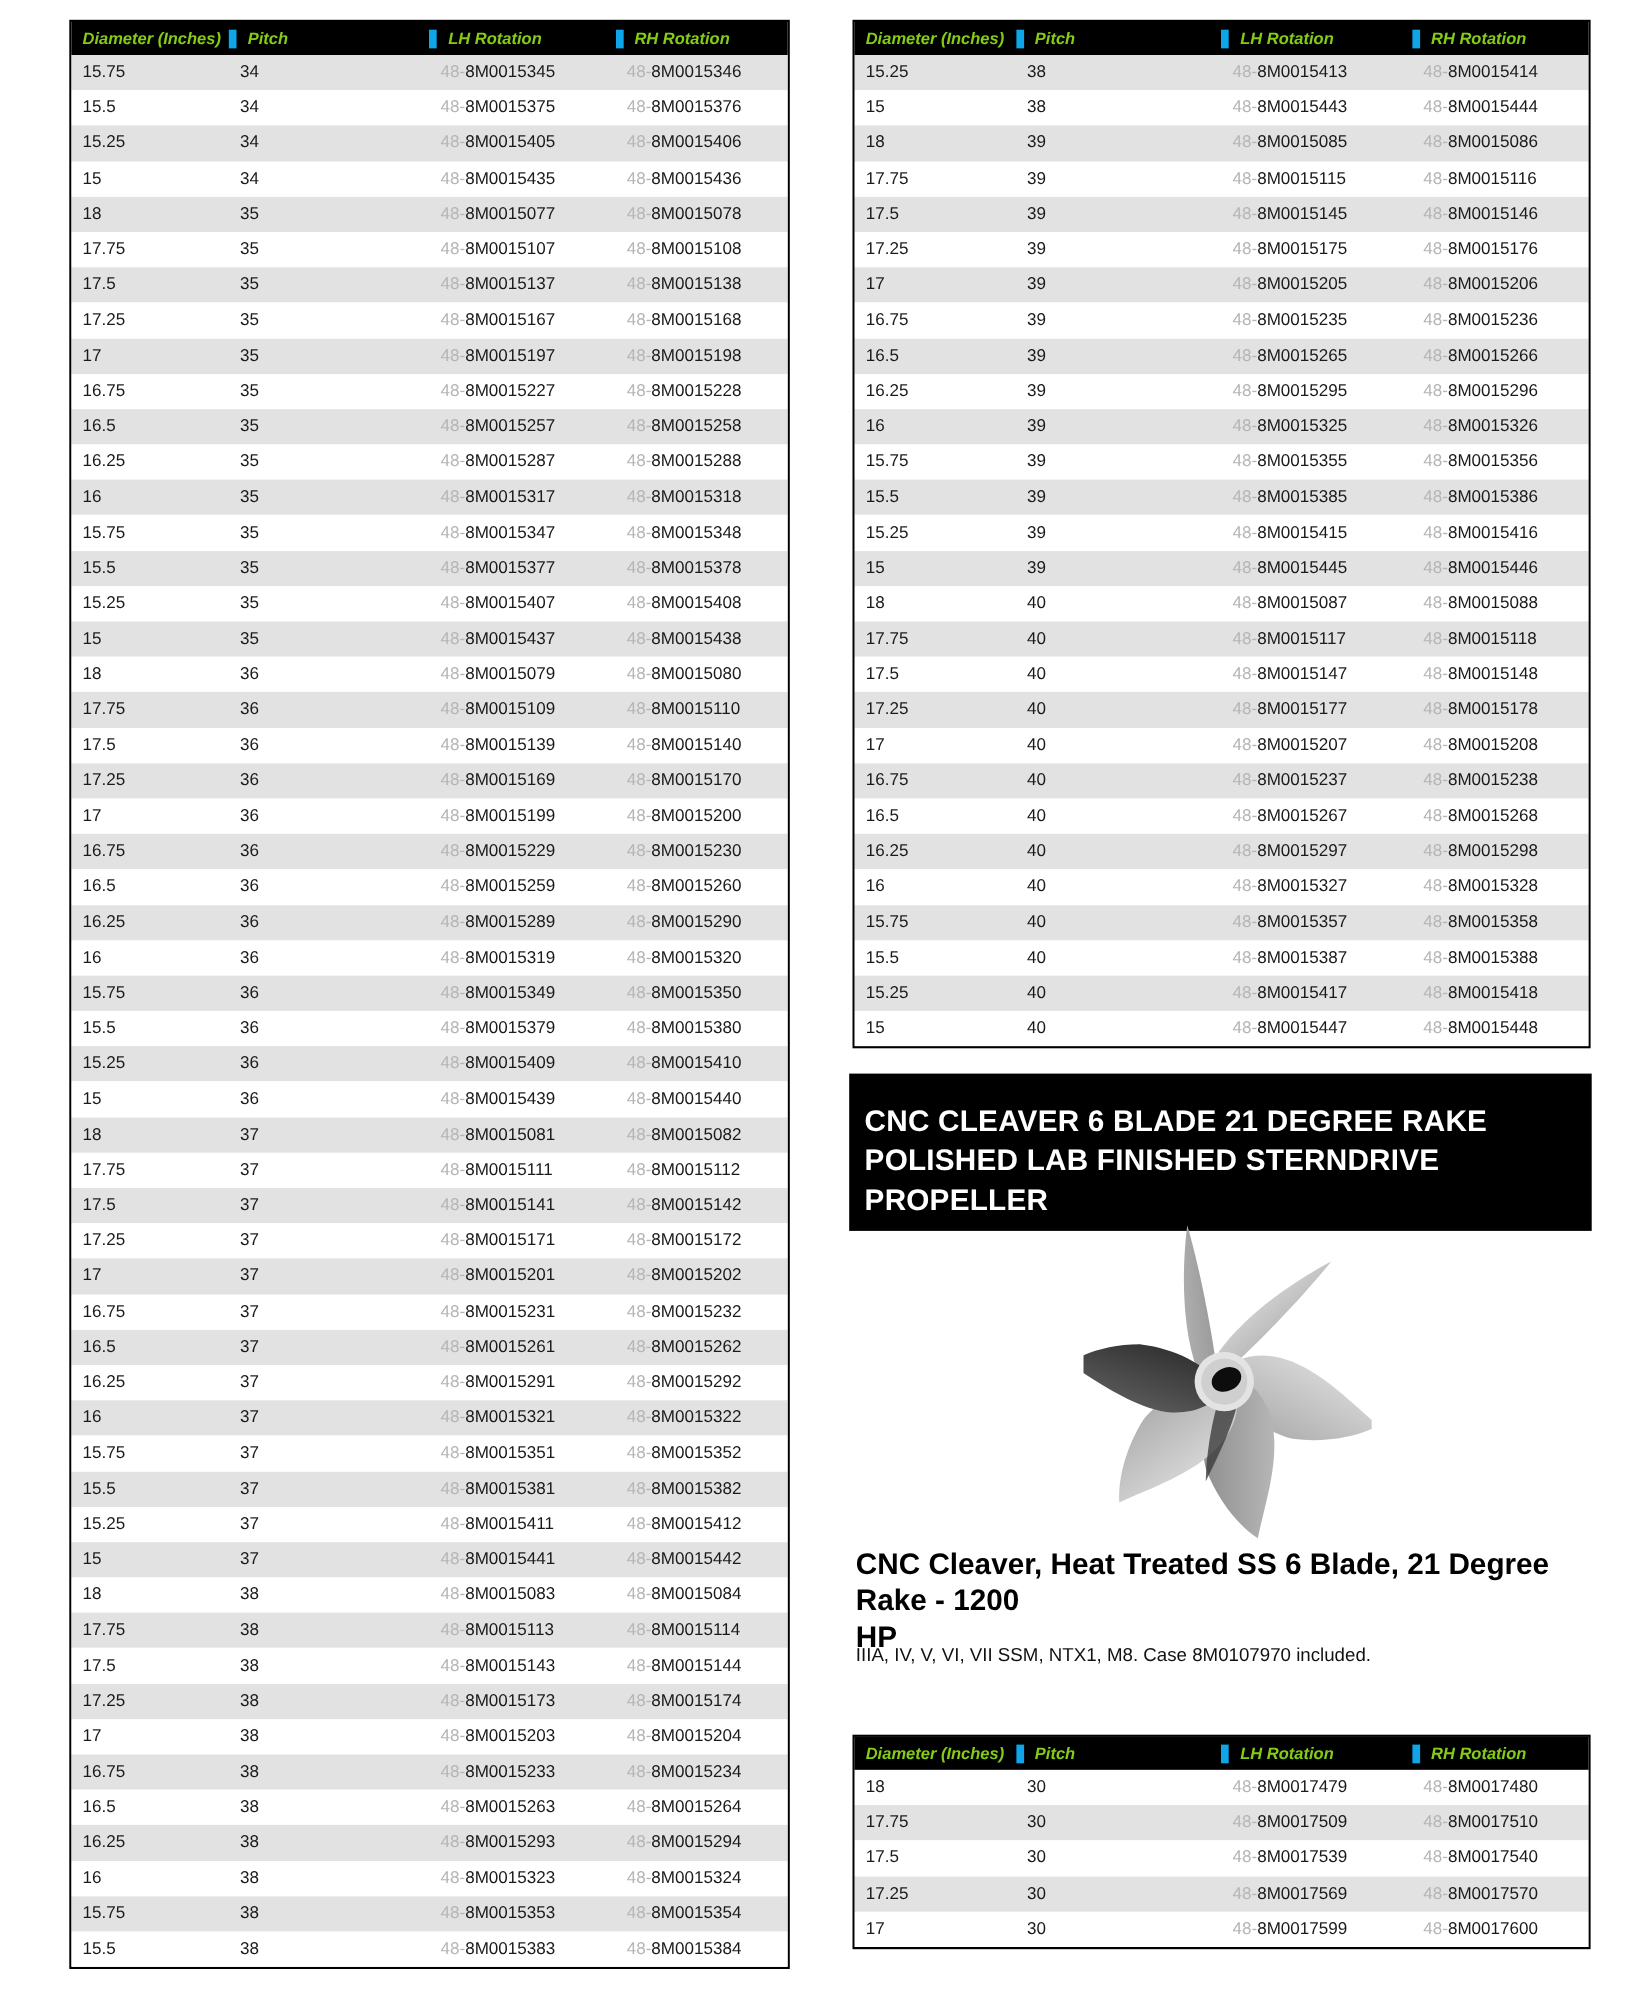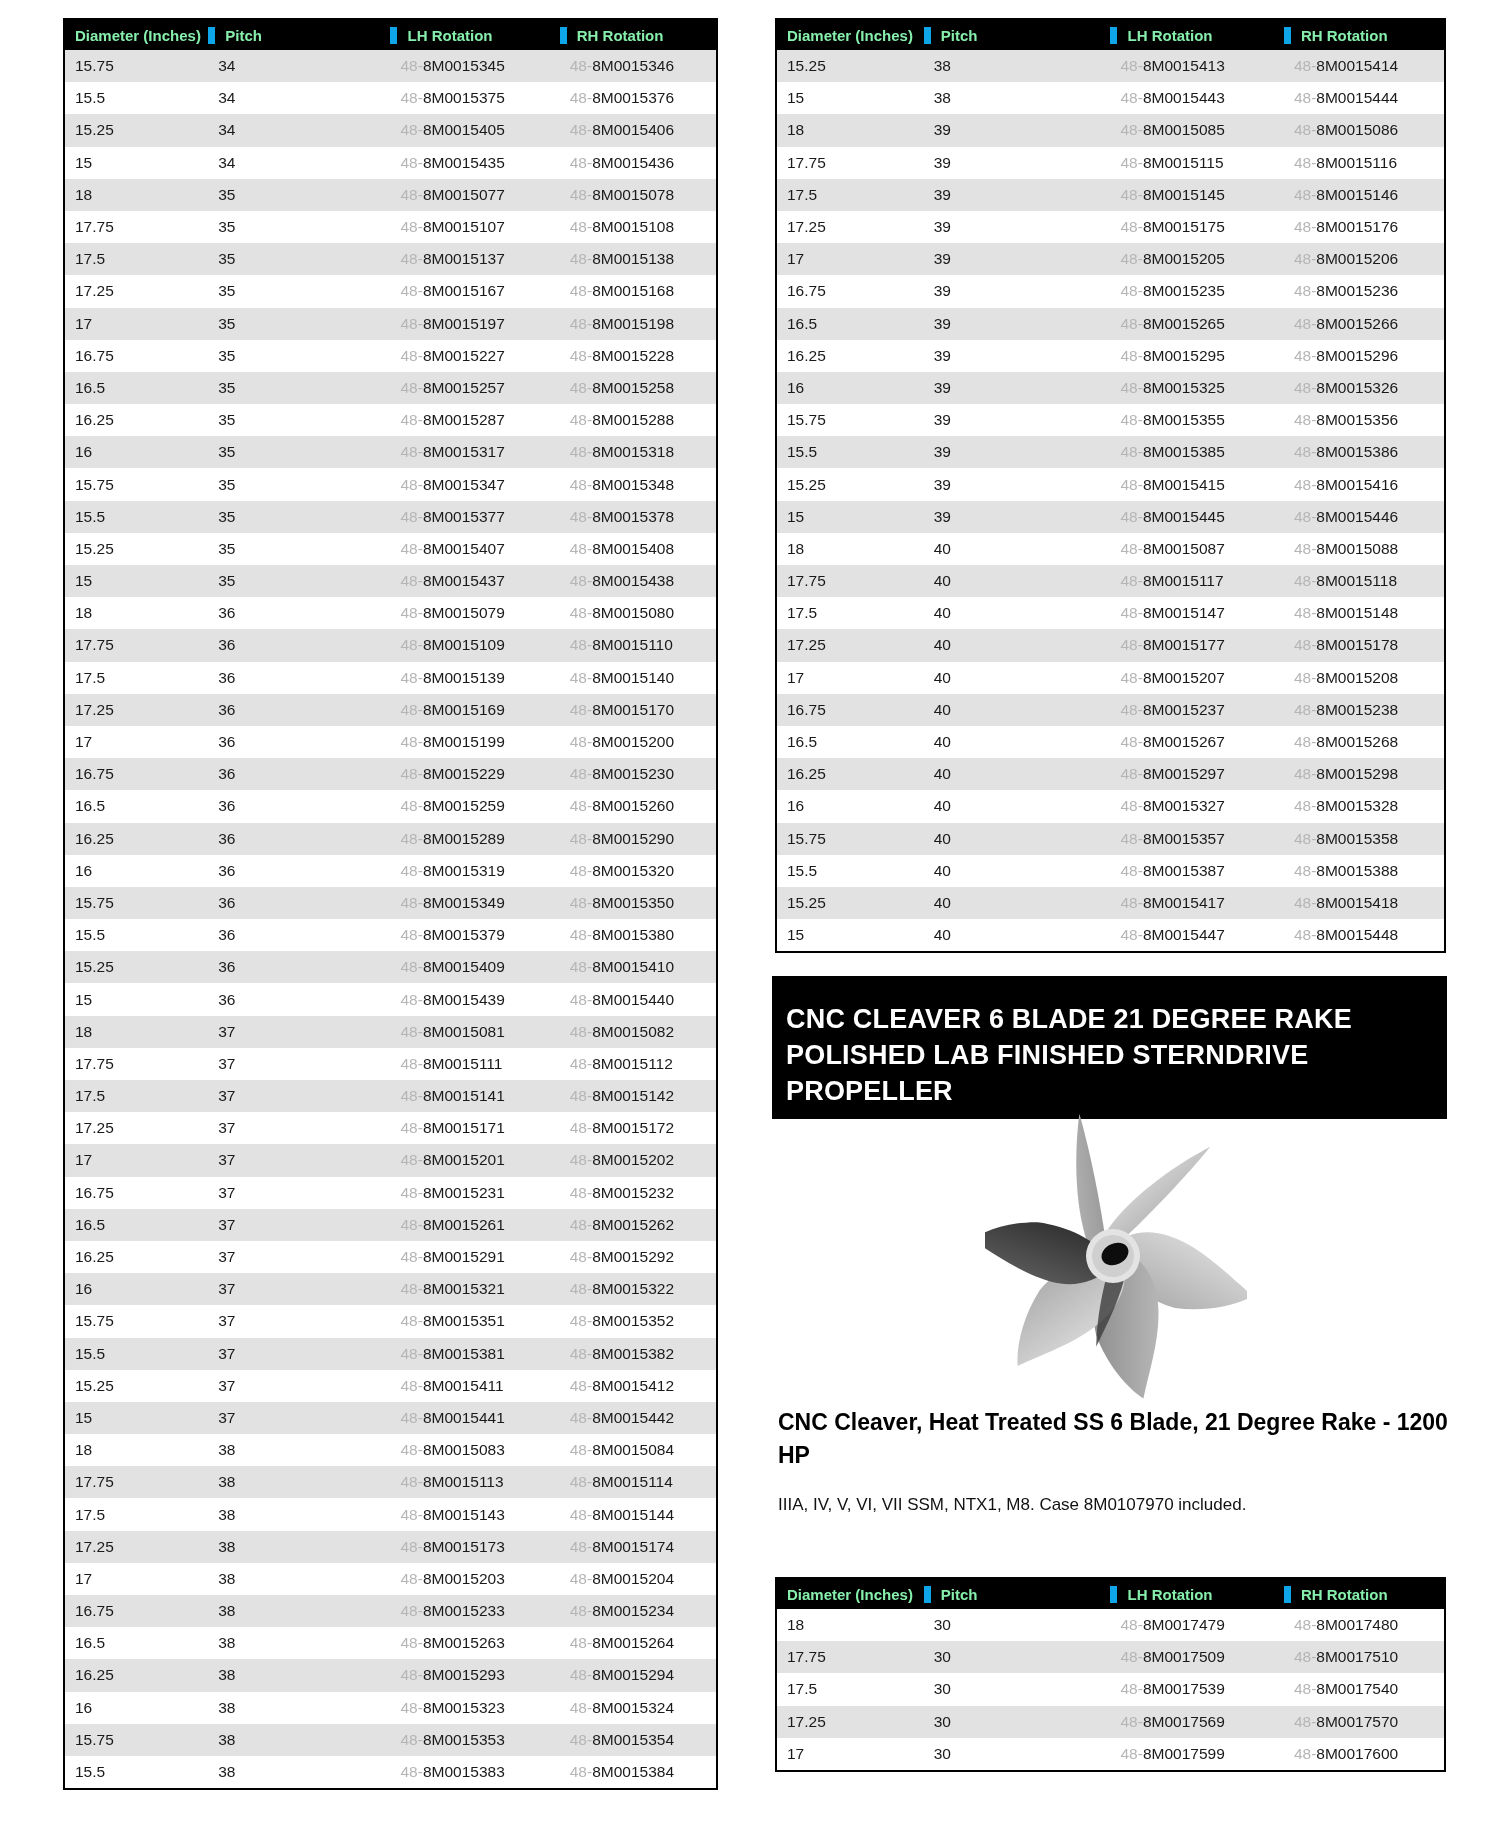--- a/index.html
+++ b/index.html
@@ -16,21 +16,21 @@
     border:2px solid #000;
     background:#fff;
     box-sizing:border-box;
   }
   .t-left  {left:63px;  top:18px;   width:655px;}
   .t-right {left:775px; top:18px;   width:671px;}
   .t-bottom{left:775px; top:1577px; width:671px;}
 
   .thead{
     display:grid;grid-template-columns:22% 28% 26% 24%;
-    background:#000;color:#86efac;height:30px;align-items:center;
+    background:#000;color:#84cc16;height:30px;align-items:center;font-style:italic;
   }
   .th{
     font-weight:bold;font-size:15px;padding-left:10px;
     white-space:nowrap;overflow:hidden;
     border-left:7px solid #0ea5e9;
   }
   .th:first-child{border-left:none;}
   .tr{
     display:grid;grid-template-columns:22% 28% 26% 24%;
     height:32.2px;align-items:center;background:#fff;
@@ -51,21 +51,21 @@
   }
 
   
   .prop-image{
     position:absolute;left:985px;top:1106px;width:262px;height:296px;
   }
 
   
   .product-title{
     position:absolute;left:778px;top:1406px;width:670px;margin:0;
-    font-size:23px;line-height:33px;font-weight:bold;color:#000;
+    font-size:27px;line-height:33px;font-weight:bold;color:#000;
   }
   .product-desc{
     position:absolute;left:778px;top:1492px;width:672px;
     font-size:17px;line-height:25.5px;color:#111;
   }
 </style>
 </head>
 <body>
 
 <div class="page">

